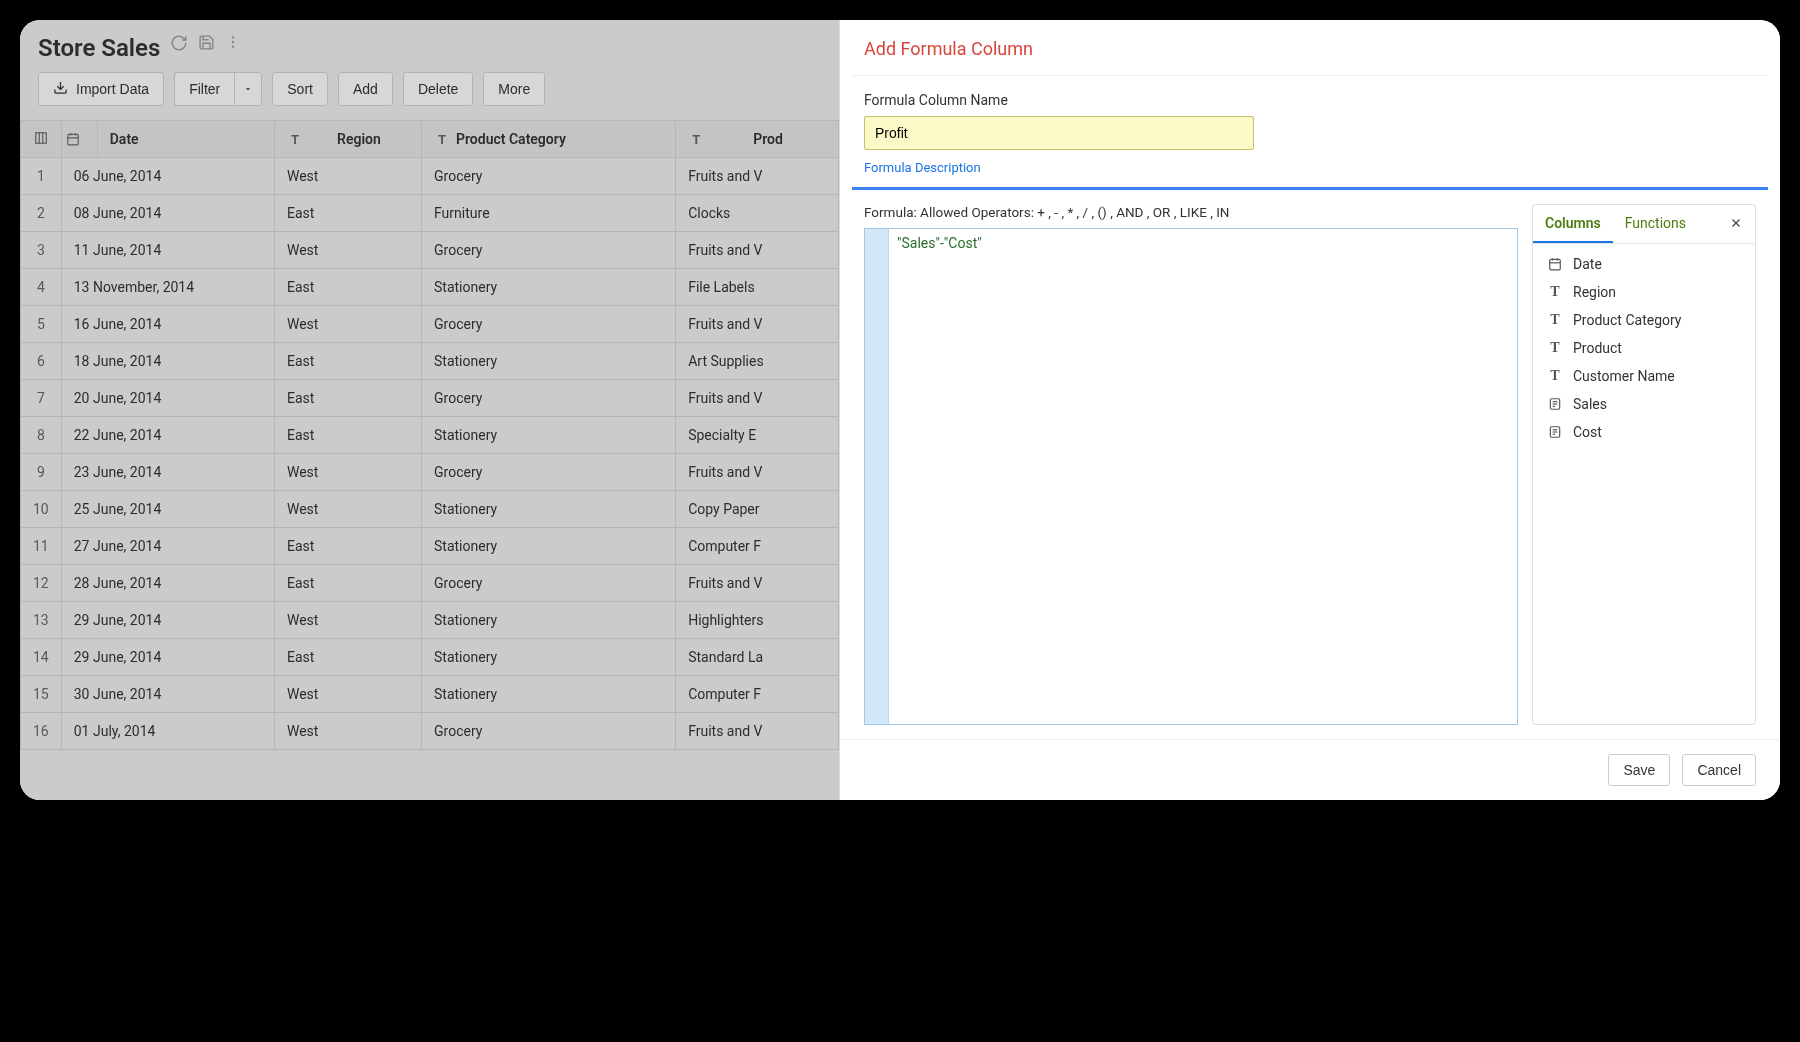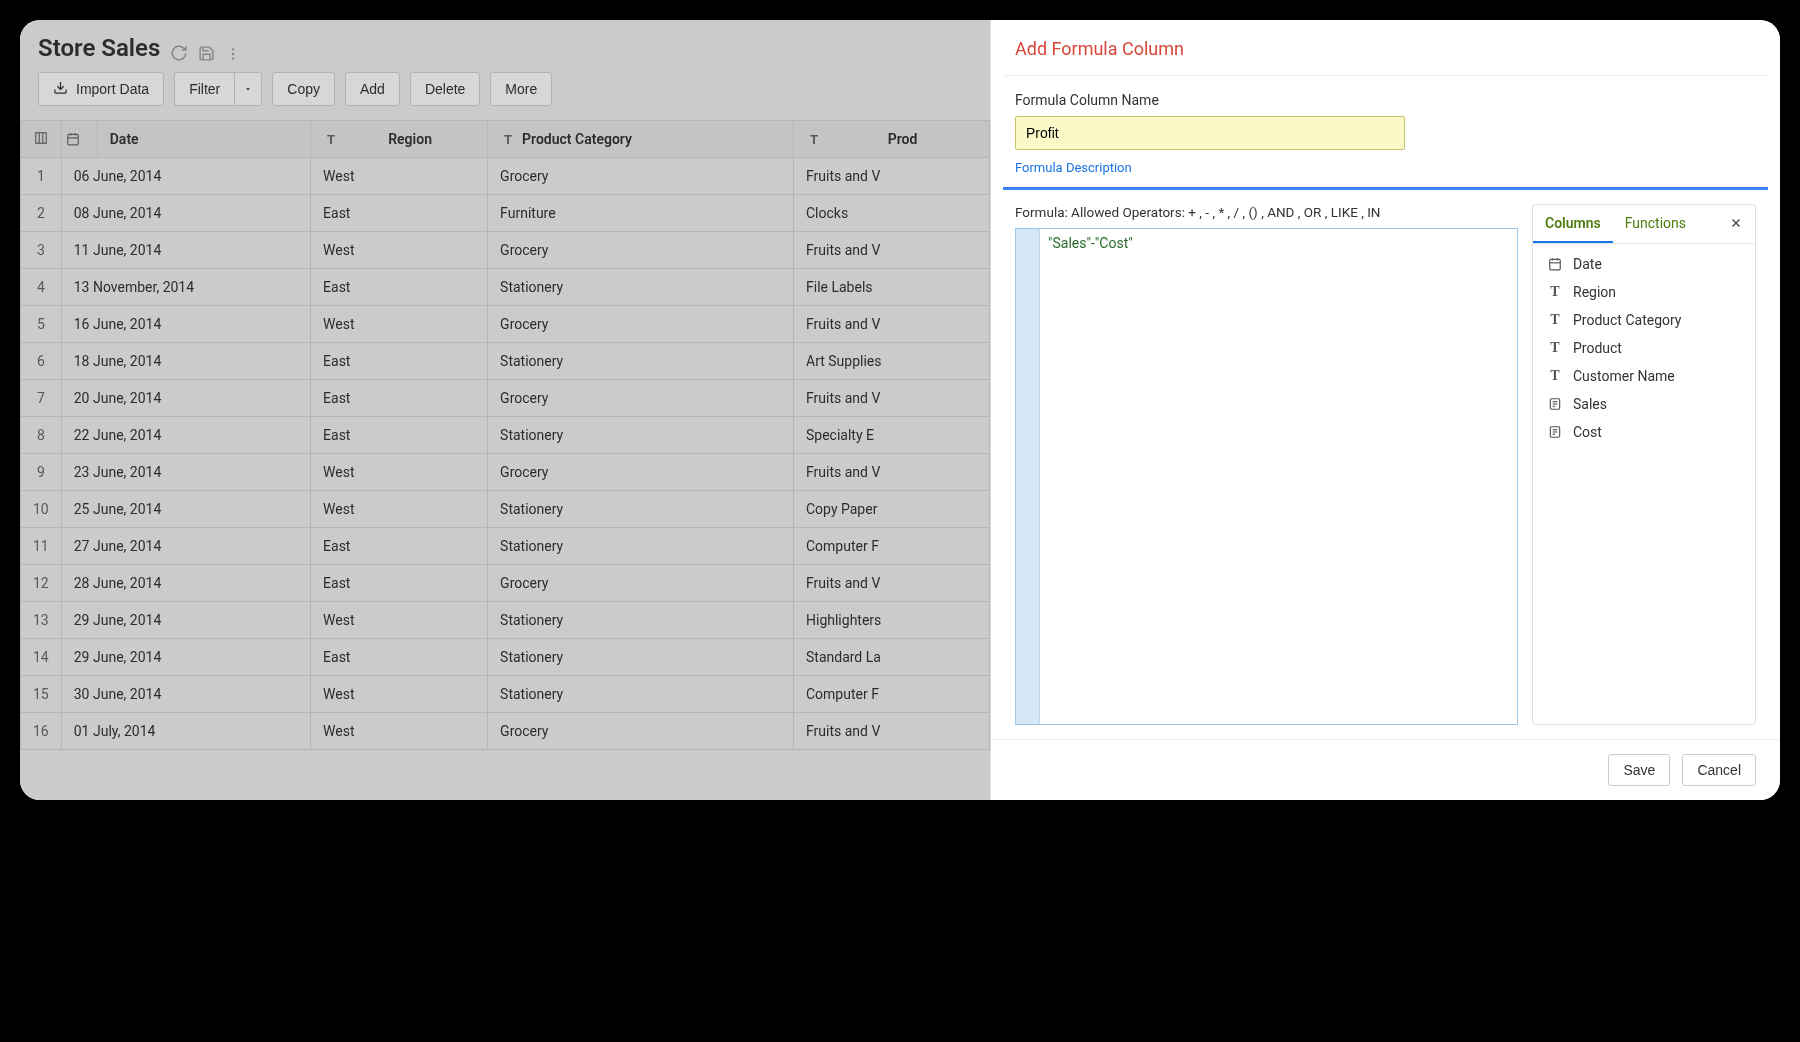--- a/index.html
+++ b/index.html
@@ -26,21 +26,21 @@
   overflow: hidden;
 }
 .overlay-dim {
   position: absolute;
   inset: 0;
   background: rgba(0,0,0,0.12);
   pointer-events: none;
 }
 .title-bar {
   display: flex;
-  align-items: flex-end;
+  align-items: flex-start;
   padding: 14px 18px 10px;
   gap: 10px;
 }
 .page-title {
   font-size: 24px;
   font-weight: 600;
   color: #333;
 }
 .title-icon {
   color: #999;
@@ -88,21 +88,21 @@
 .type-icon {
   font-weight: bold;
   color: #666;
   font-size: 13px;
   width: 16px;
   display: inline-block;
   text-align: center;
 }
 .cal-icon svg { display: block; }
 .right-panel {
-  width: 790px;
+  width: 941px;
   background: #fff;
   display: flex;
   flex-direction: column;
   border-left: 1px solid #ddd;
 }
 .panel-title {
   color: #d9463a;
   font-size: 18px;
   font-weight: 400;
   padding: 18px 24px 16px;
@@ -231,21 +231,21 @@
         <span>Import Data</span>
       </button>
       <div class="btn-split">
         <button class="btn">Filter</button>
         <button class="btn btn-caret">
           <svg width="10" height="10" viewBox="0 0 24 24" fill="currentColor">
               <path d="M7 10l5 5 5-5z"></path>
             </svg>
         </button>
       </div>
-      <button class="btn">Copy</button>
+      <button class="btn">Sort</button>
       <button class="btn">Add</button>
       <button class="btn">Delete</button>
       <button class="btn">More</button>
     </div>
 
     <div class="table-wrap">
       <table>
         <thead>
           <tr>
             <th class="col-icon-cell">

